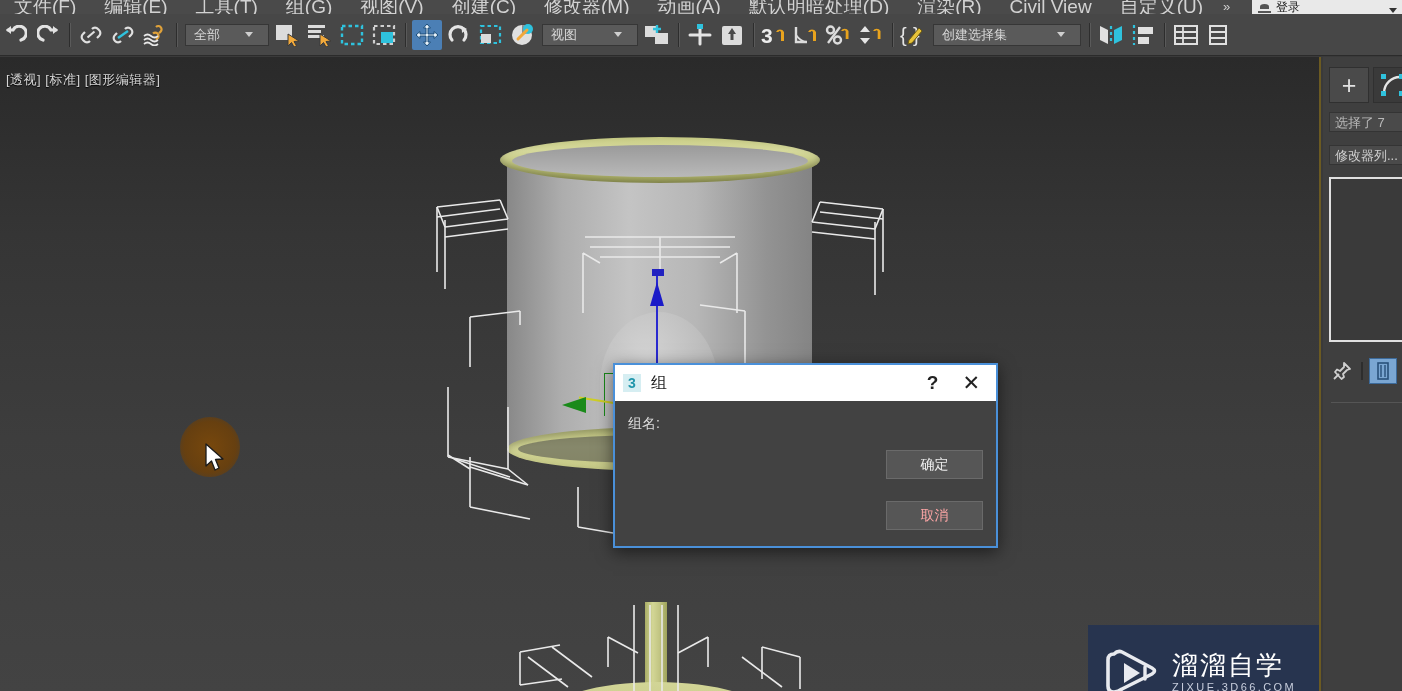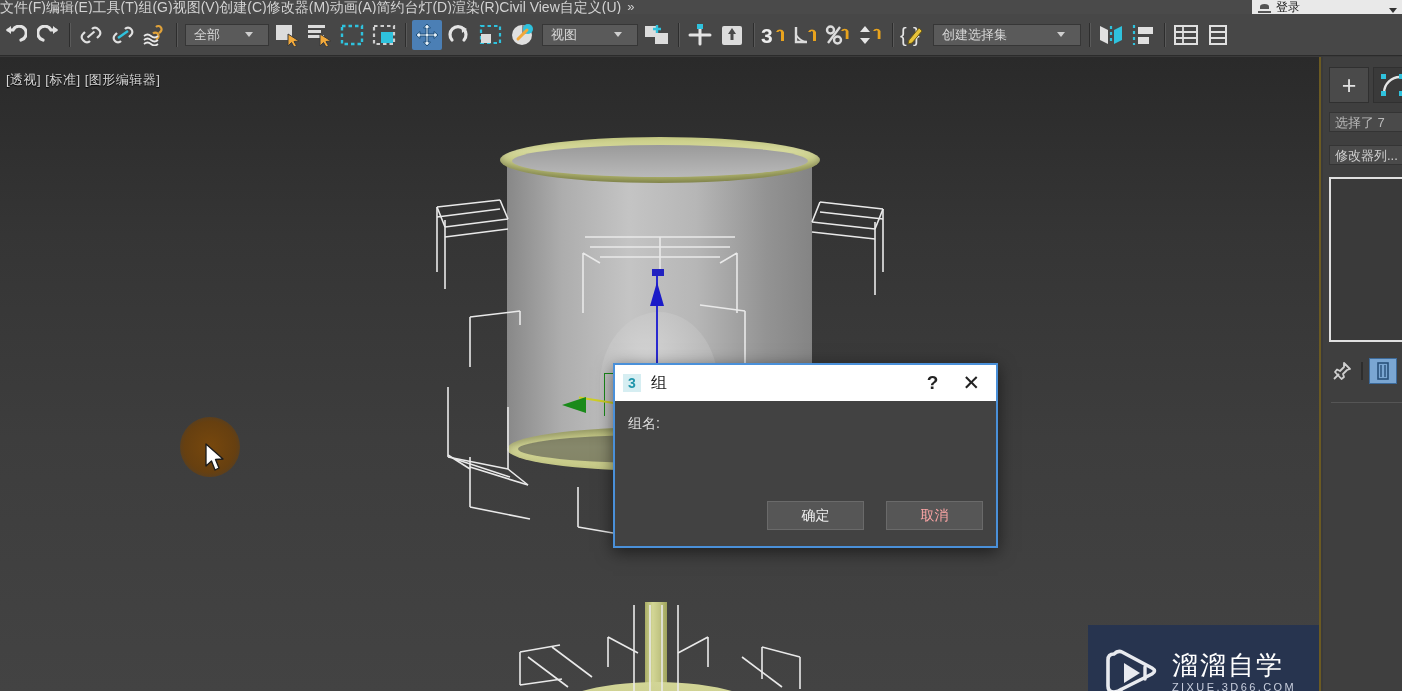--- a/index.html
+++ b/index.html
@@ -5,21 +5,21 @@
   html,body{margin:0;padding:0;background:#2b2b2b;}
   body{width:1402px;height:691px;overflow:hidden;
        font-family:"Liberation Sans","DejaVu Sans",sans-serif;
        -webkit-font-smoothing:none;}
   #app{position:relative;width:1402px;height:691px;overflow:hidden;background:#3a3a3a;}
 
   
   .menubar{position:absolute;left:0;top:0;width:1402px;height:14px;
            background:#4a4a4a;display:flex;align-items:flex-end;overflow:hidden;
            border-bottom:1px solid #2e2e2e;}
-  .menu-item{color:#d2d2d2;font-size:14px;padding:0 0;white-space:nowrap;line-height:14px;}
+  .menu-item{color:#d2d2d2;font-size:19px;padding:0 14px;white-space:nowrap;line-height:14px;}
   .menu-chev{color:#d0d0d0;font-size:13px;padding:0 6px;line-height:14px;}
   .login-box{position:absolute;right:0;top:0;width:150px;height:14px;background:#e9e9e9;
              display:flex;align-items:flex-end;gap:5px;padding:0 6px;box-sizing:border-box;overflow:hidden;}
   .login-box .lg-txt{color:#222;font-size:12px;line-height:13px;margin-top:40px;}
   .login-box .lg-ic{width:13px;height:10px;position:relative;}
   .login-box .lg-ic::before{content:"";position:absolute;left:2px;top:0;width:9px;height:5px;
       border-radius:50% 50% 0 0;background:#555;}
   .login-box .lg-ic::after{content:"";position:absolute;left:0;bottom:1px;width:13px;height:2px;background:#555;}
   .login-chev{position:absolute;right:5px;bottom:1px;width:0;height:0;
       border-left:4px solid transparent;border-right:4px solid transparent;border-top:5px solid #333;}
@@ -130,21 +130,21 @@
 
   <div class="menubar">
     <div class="menu-item">文件(F)</div>
     <div class="menu-item">编辑(E)</div>
     <div class="menu-item">工具(T)</div>
     <div class="menu-item">组(G)</div>
     <div class="menu-item">视图(V)</div>
     <div class="menu-item">创建(C)</div>
     <div class="menu-item">修改器(M)</div>
     <div class="menu-item">动画(A)</div>
-    <div class="menu-item">简约台灯(D)</div>
+    <div class="menu-item">默认明暗处理(D)</div>
     <div class="menu-item">渲染(R)</div>
     <div class="menu-item">Civil View</div>
     <div class="menu-item">自定义(U)</div>
     <div class="menu-chev">»</div>
     <div class="login-box">
       <span class="lg-ic"></span>
       <span class="lg-txt">登录</span>
       <span class="login-chev"></span>
     </div>
   </div>
@@ -464,21 +464,21 @@
         <div style="color:#1d1d1d;font-size:16px;flex:1;">组</div>
         <div style="color:#222;font-size:19px;font-weight:bold;padding:0 16px;cursor:pointer;">?</div>
         <div style="color:#222;font-size:21px;padding:0 8px;cursor:pointer;">✕</div>
       </div>
 
       <div style="padding:14px 13px 0 13px;">
         <div style="color:#dcdcdc;font-size:14px;margin-bottom:9px;">组名:</div>
 
       </div>
 
-      <div style="position:absolute;right:13px;bottom:16px;display:flex;gap:22px;">
+      <div style="position:absolute;right:13px;bottom:16px;display:flex;gap:22px;flex-direction:column;">
         <div style="width:95px;height:27px;background:#565656;border:1px solid #6a6a6a;
                     display:flex;align-items:center;justify-content:center;color:#ececec;font-size:14px;cursor:pointer;">确定</div>
         <div style="width:95px;height:27px;background:#565656;border:1px solid #6a6a6a;
                     display:flex;align-items:center;justify-content:center;color:#fca5a5;font-size:14px;cursor:pointer;">取消</div>
       </div>
     </div>
 
     <div class="vp-border-r"></div>
   </div>
 

